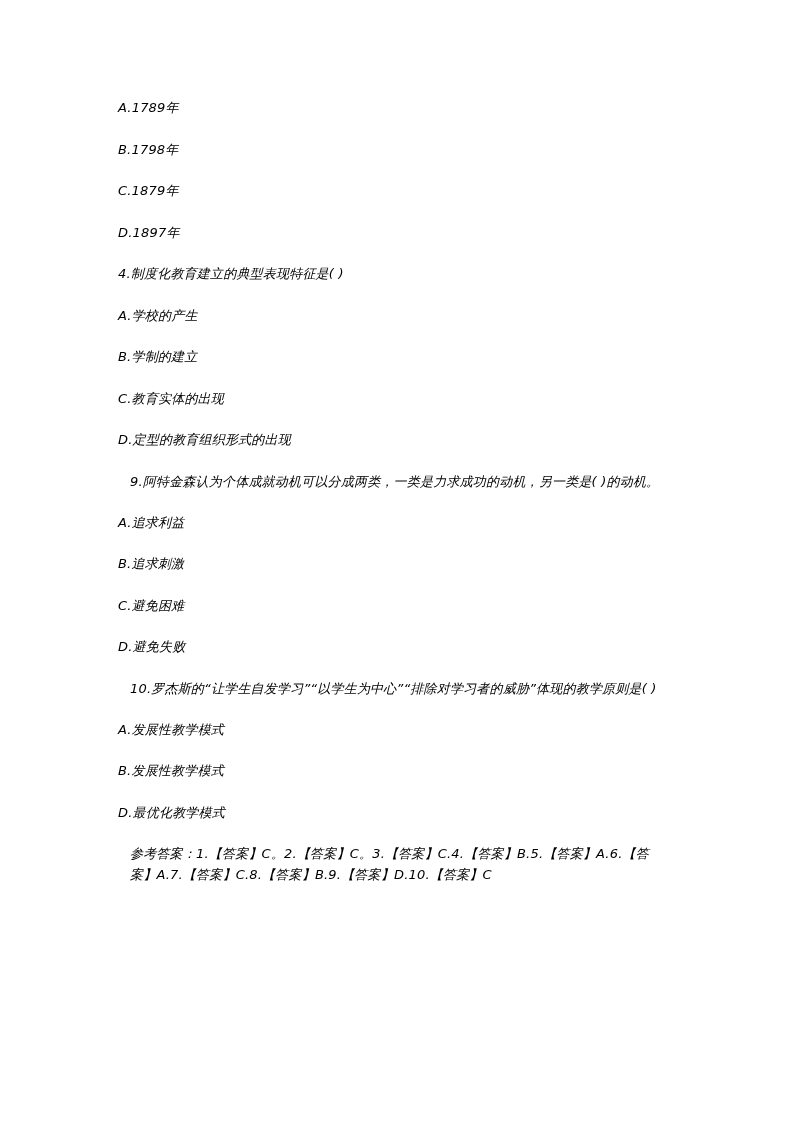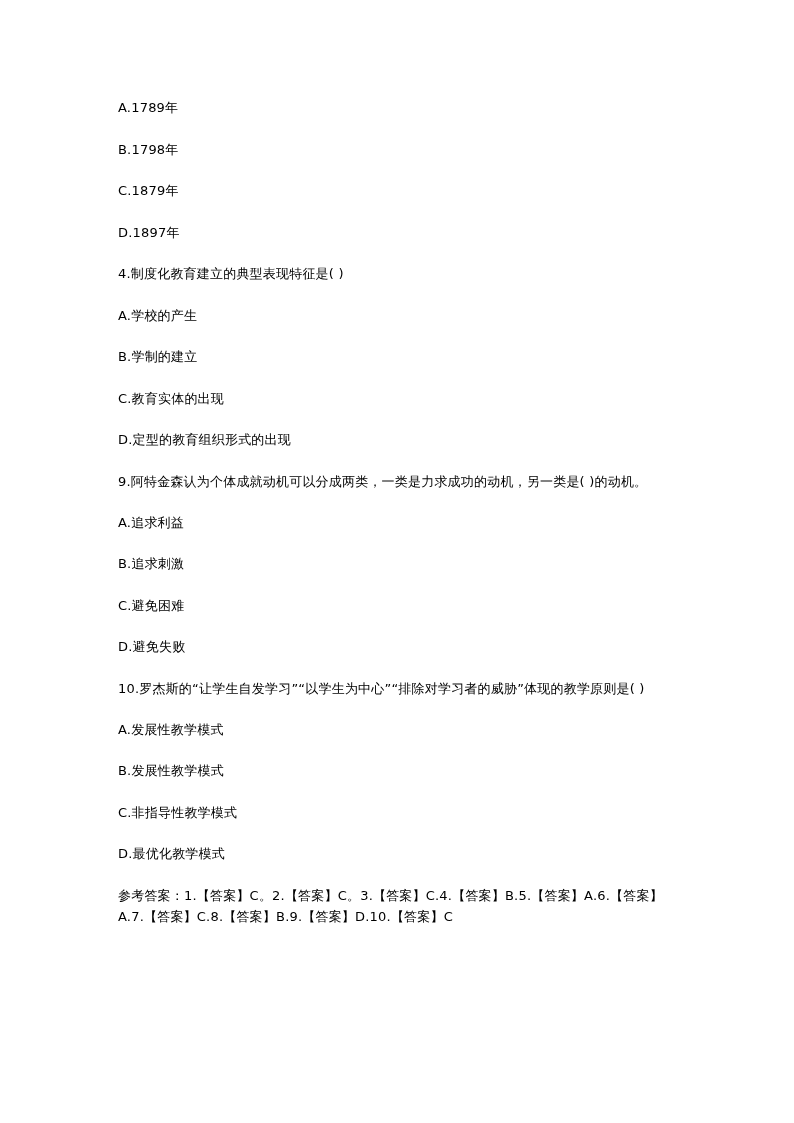--- a/index.html
+++ b/index.html
@@ -13,30 +13,32 @@
       position: relative;
       overflow: hidden;
       font-family: "DejaVu Sans", "Liberation Sans", sans-serif;
       color: #000000;
     }
     .page {
       position: absolute;
       left: 118px;
       top: 97px;
       width: 556px;
+      font-style: italic;
     }
     .para {
       font-size: 13px;
       line-height: 21px;
       margin: 0 0 20.5px 0;
       letter-spacing: 0.2px;
       word-break: break-all;
     }
     .para.two-line {
       margin-bottom: 20px;
+      margin-left: 12px;
     }
   </style>
 </head>
 <body>
 
 <div class="page">
   <p class="para">A.1789年</p>
   <p class="para">B.1798年</p>
   <p class="para">C.1879年</p>
   <p class="para">D.1897年</p>
@@ -49,17 +51,16 @@
 
   <p class="para two-line">9.阿特金森认为个体成就动机可以分成两类，一类是力求成功的动机，另一类是(   )的动机。</p>
   <p class="para">A.追求利益</p>
   <p class="para">B.追求刺激</p>
   <p class="para">C.避免困难</p>
   <p class="para">D.避免失败</p>
 
   <p class="para two-line">10.罗杰斯的“让学生自发学习”“以学生为中心”“排除对学习者的威胁”体现的教学原则是(   )</p>
   <p class="para">A.发展性教学模式</p>
   <p class="para">B.发展性教学模式</p>
-  <p class="para">C.非指导性教学模式</p>
   <p class="para">D.最优化教学模式</p>
 
   <p class="para two-line">参考答案：1.【答案】C。2.【答案】C。3.【答案】C.4.【答案】B.5.【答案】A.6.【答案】A.7.【答案】C.8.【答案】B.9.【答案】D.10.【答案】C</p>
 </div>
 
 </body></html>

